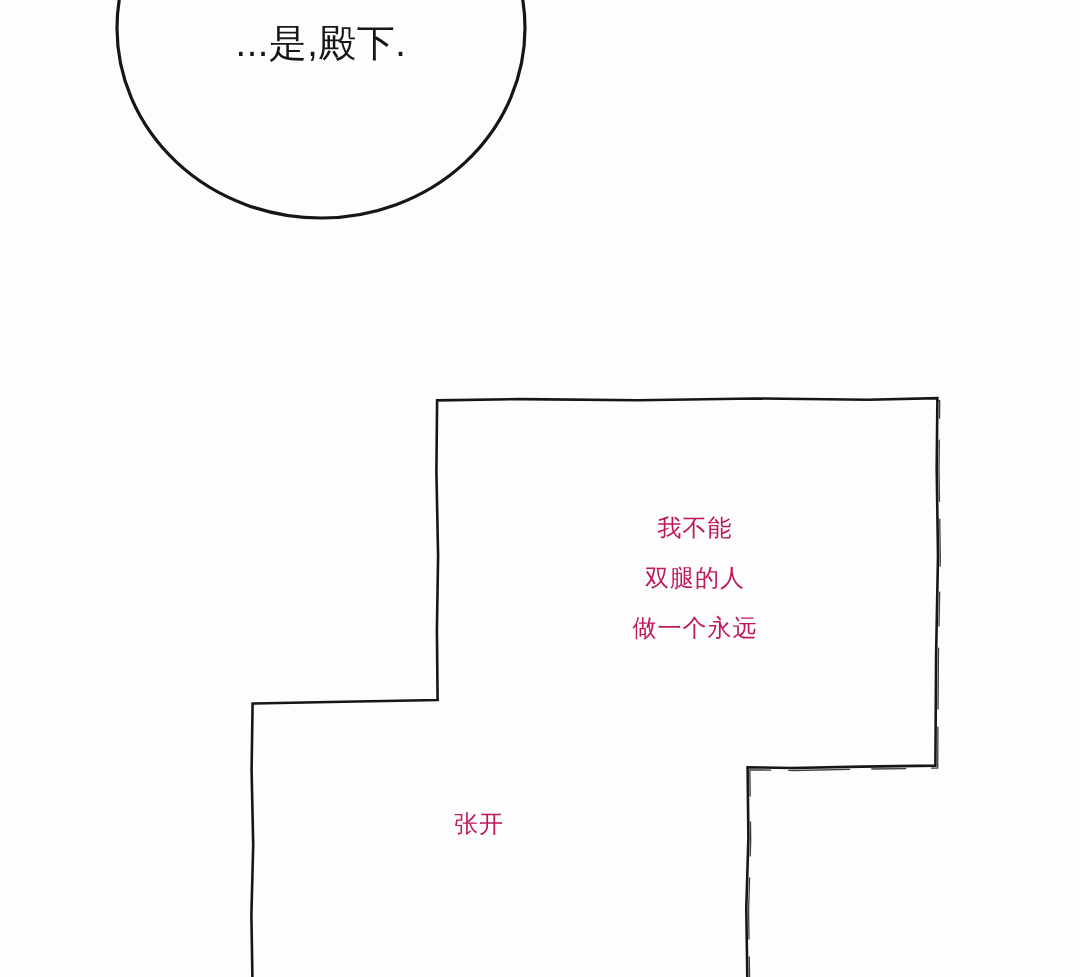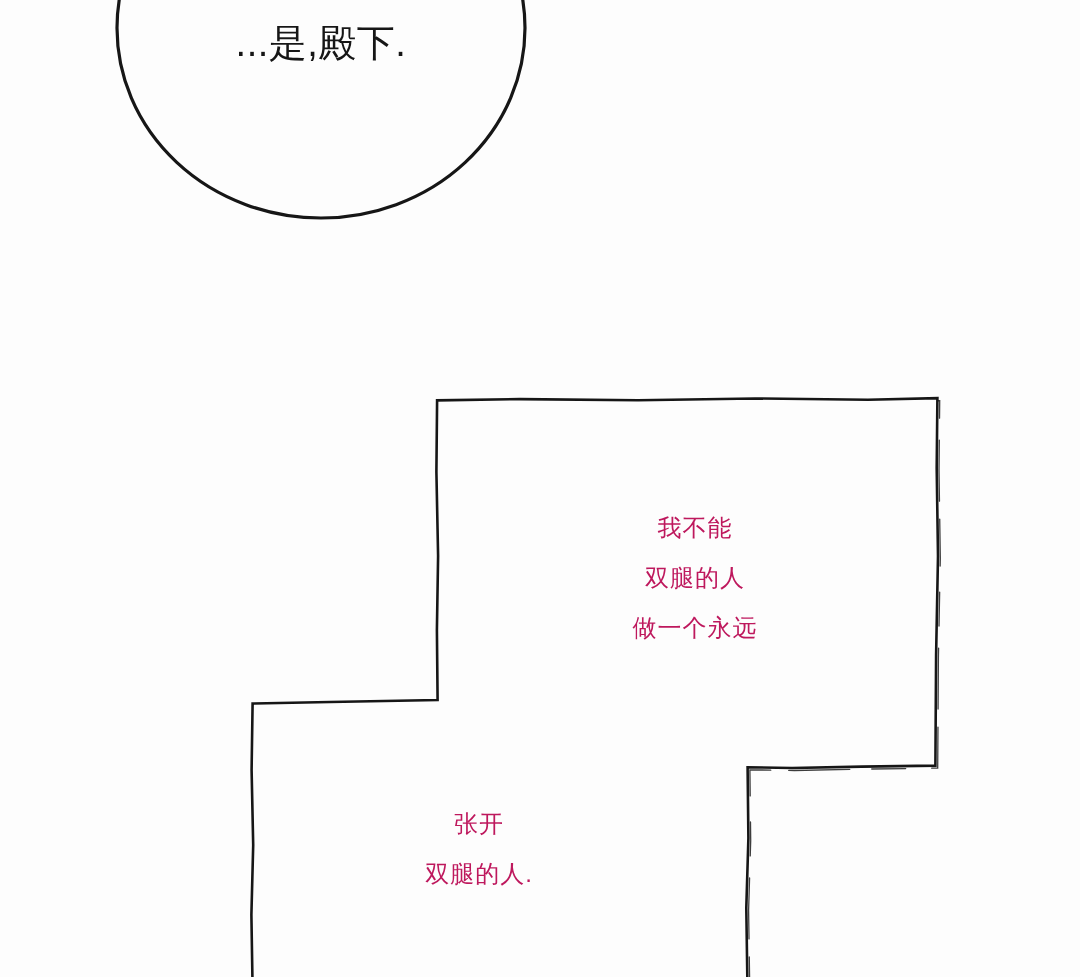--- a/index.html
+++ b/index.html
@@ -101,16 +101,15 @@
   <div class="bubble-text">...是,殿下.</div>
 
   <div class="narration narration-upper">
     <div class="nline">我不能</div>
     <div class="nline">双腿的人</div>
     <div class="nline">做一个永远</div>
   </div>
 
   <div class="narration narration-lower">
     <div class="nline">张开</div>
-    <div class="nline">双腿的人.</div>
   </div>
 
 </div>
 
 </body></html>

